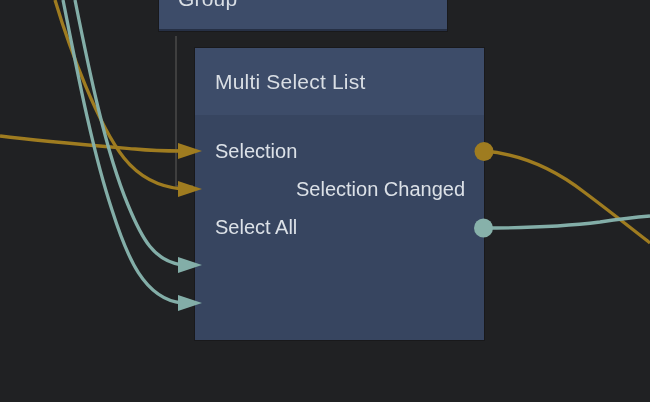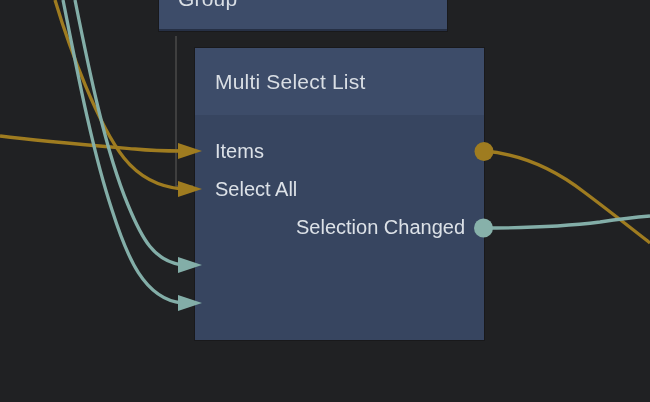--- a/index.html
+++ b/index.html
@@ -75,27 +75,27 @@
   <div class="node" id="node-group" style="background-color: rgb(61, 76, 105);">
     <div class="node-title">Group</div>
   </div>
 
   <div class="node" id="node-msl" style="background-color: rgb(55, 69, 96);">
     <div class="header" style="background-color: rgb(61, 76, 105);">
       <div class="node-title">Multi Select List</div>
     </div>
     <div class="body">
       <div class="port-row">
-        <span>Items</span>
+        <span>Selection</span>
+      </div>
+      <div class="port-row right">
+        <span>Selection Changed</span>
       </div>
       <div class="port-row">
         <span>Select All</span>
-      </div>
-      <div class="port-row right">
-        <span>Selection Changed</span>
       </div>
     </div>
   </div>
 
   <svg id="wire-layer" viewBox="0 0 650 402" xmlns="http://www.w3.org/2000/svg">
 
     <polyline class="wire-thin" points="176,36 176,186 193,186" fill="none" stroke="#4a4a4a"></polyline>
 
     <path class="wire" d="M 0,136 C 40,141 100,146 135,149 C 155,151 168,151 182,151" stroke="#9f7c20"></path>
 

